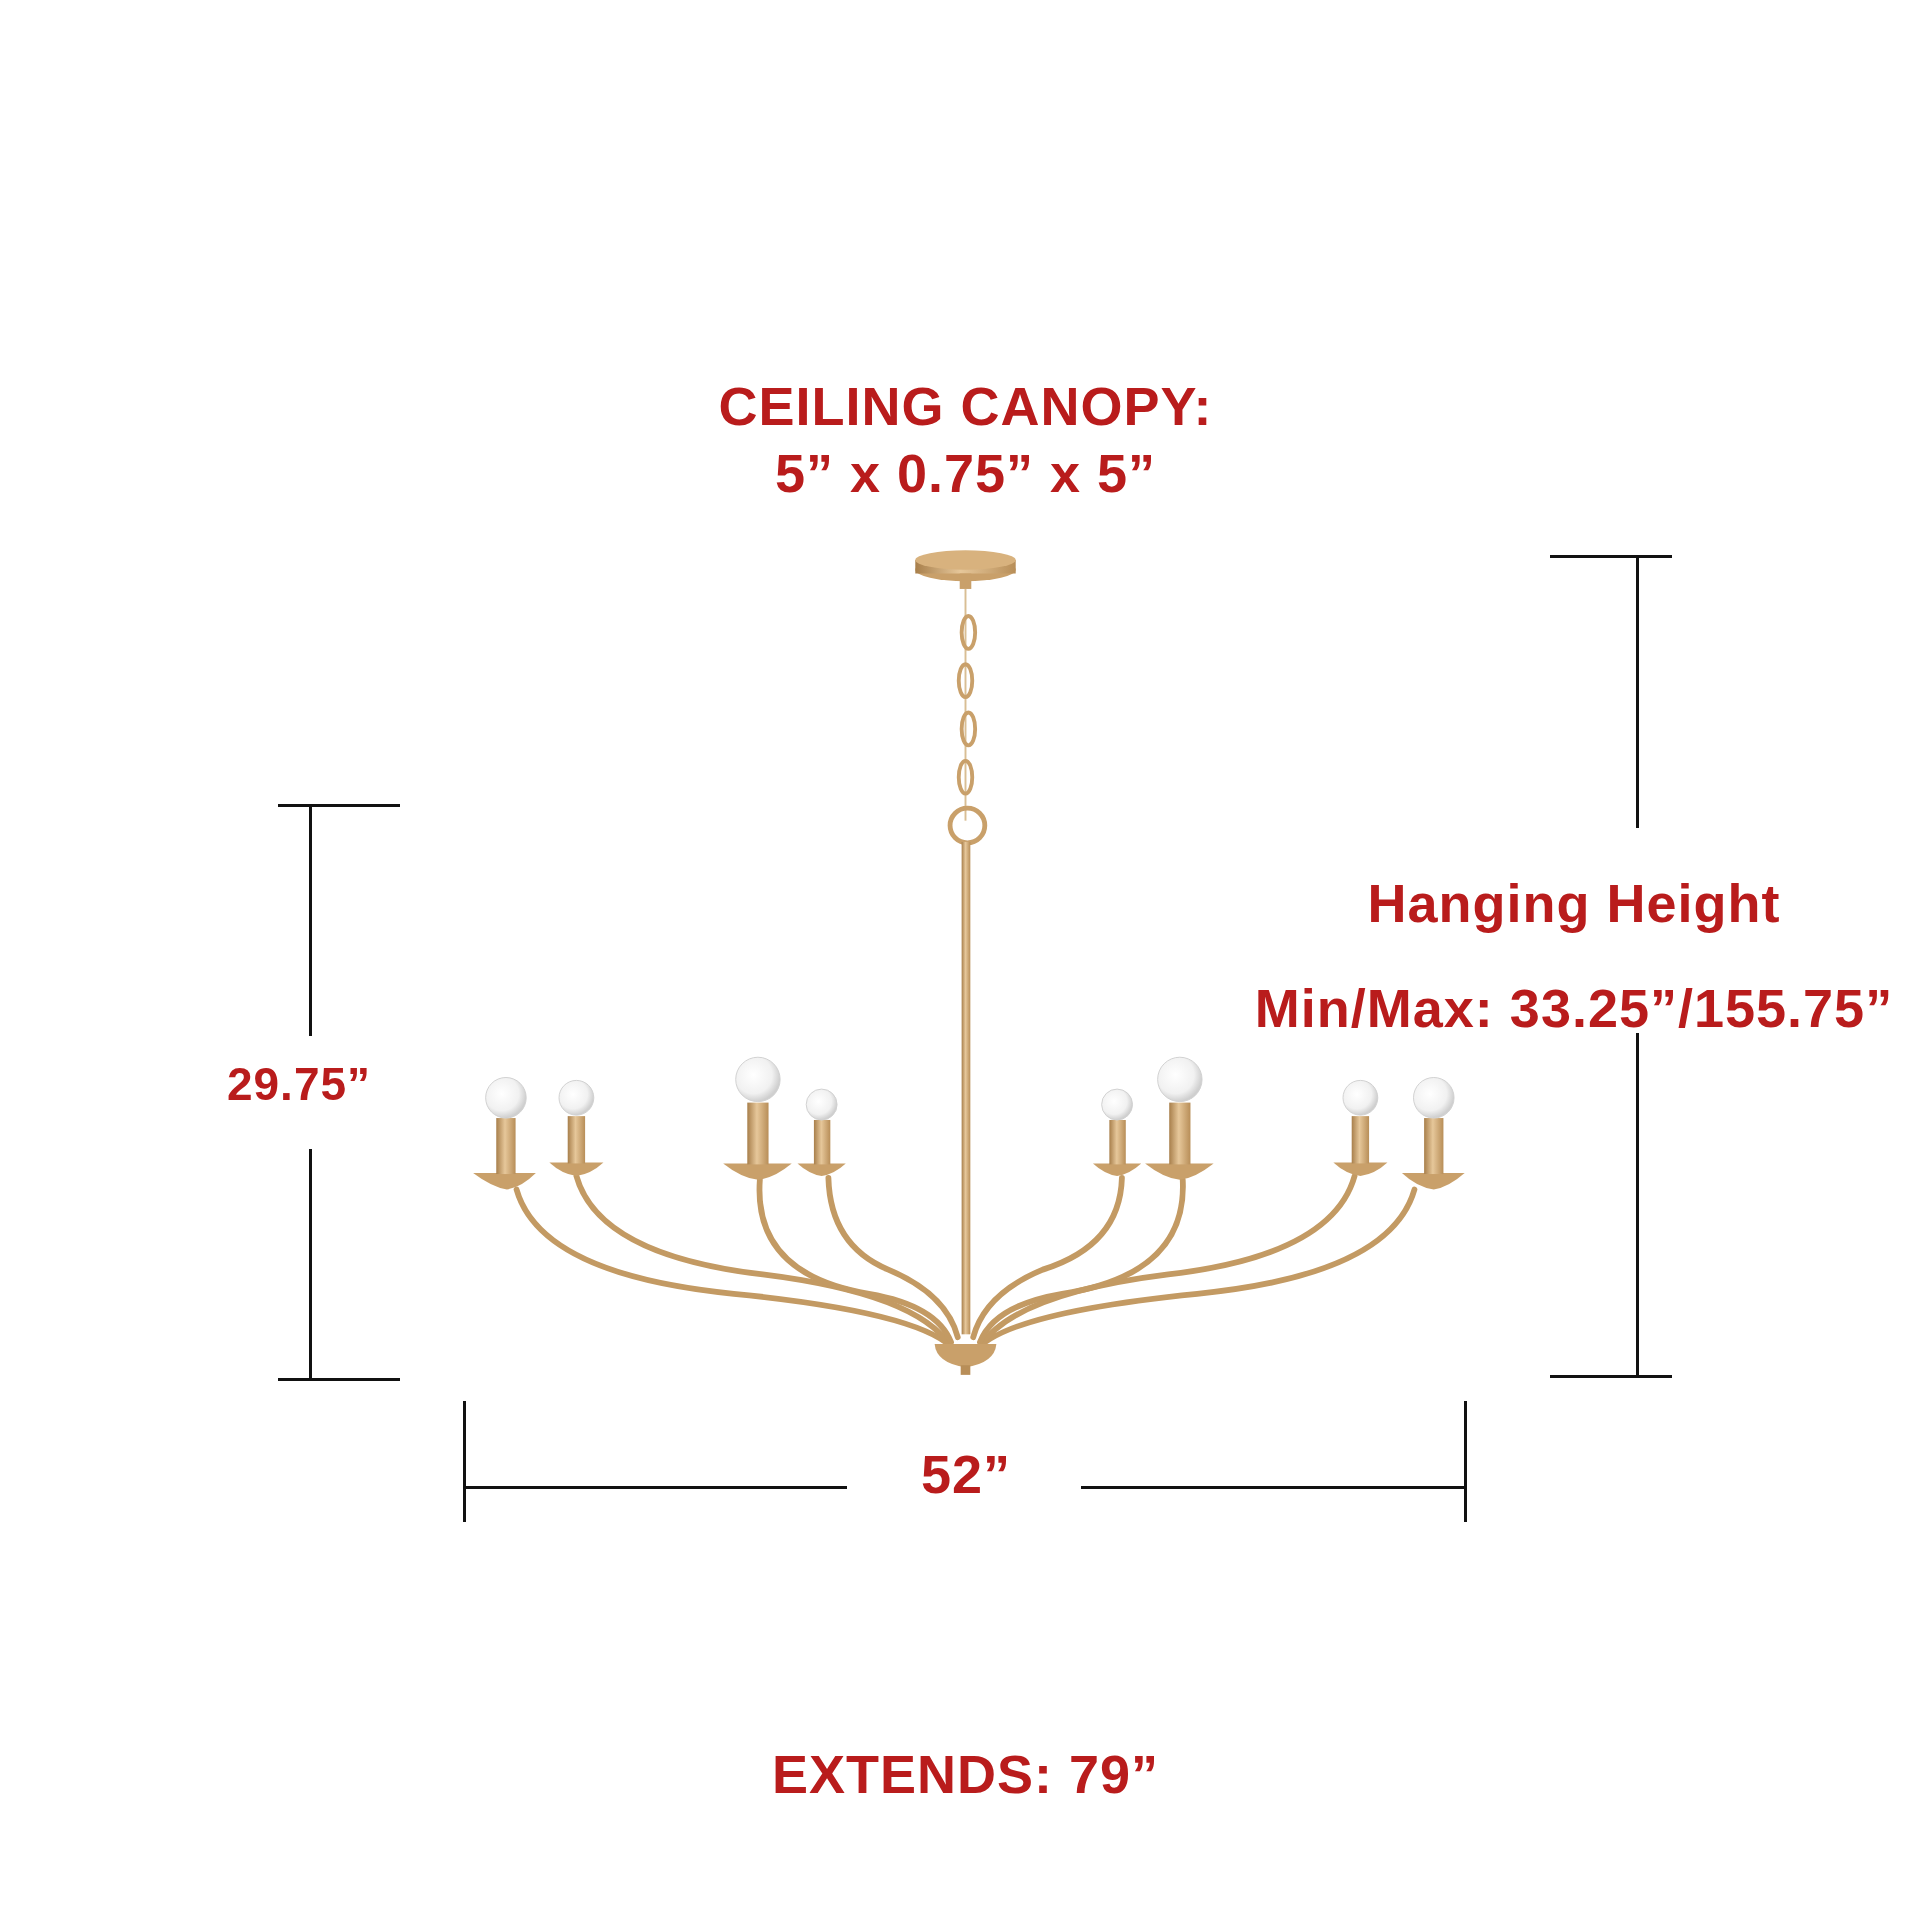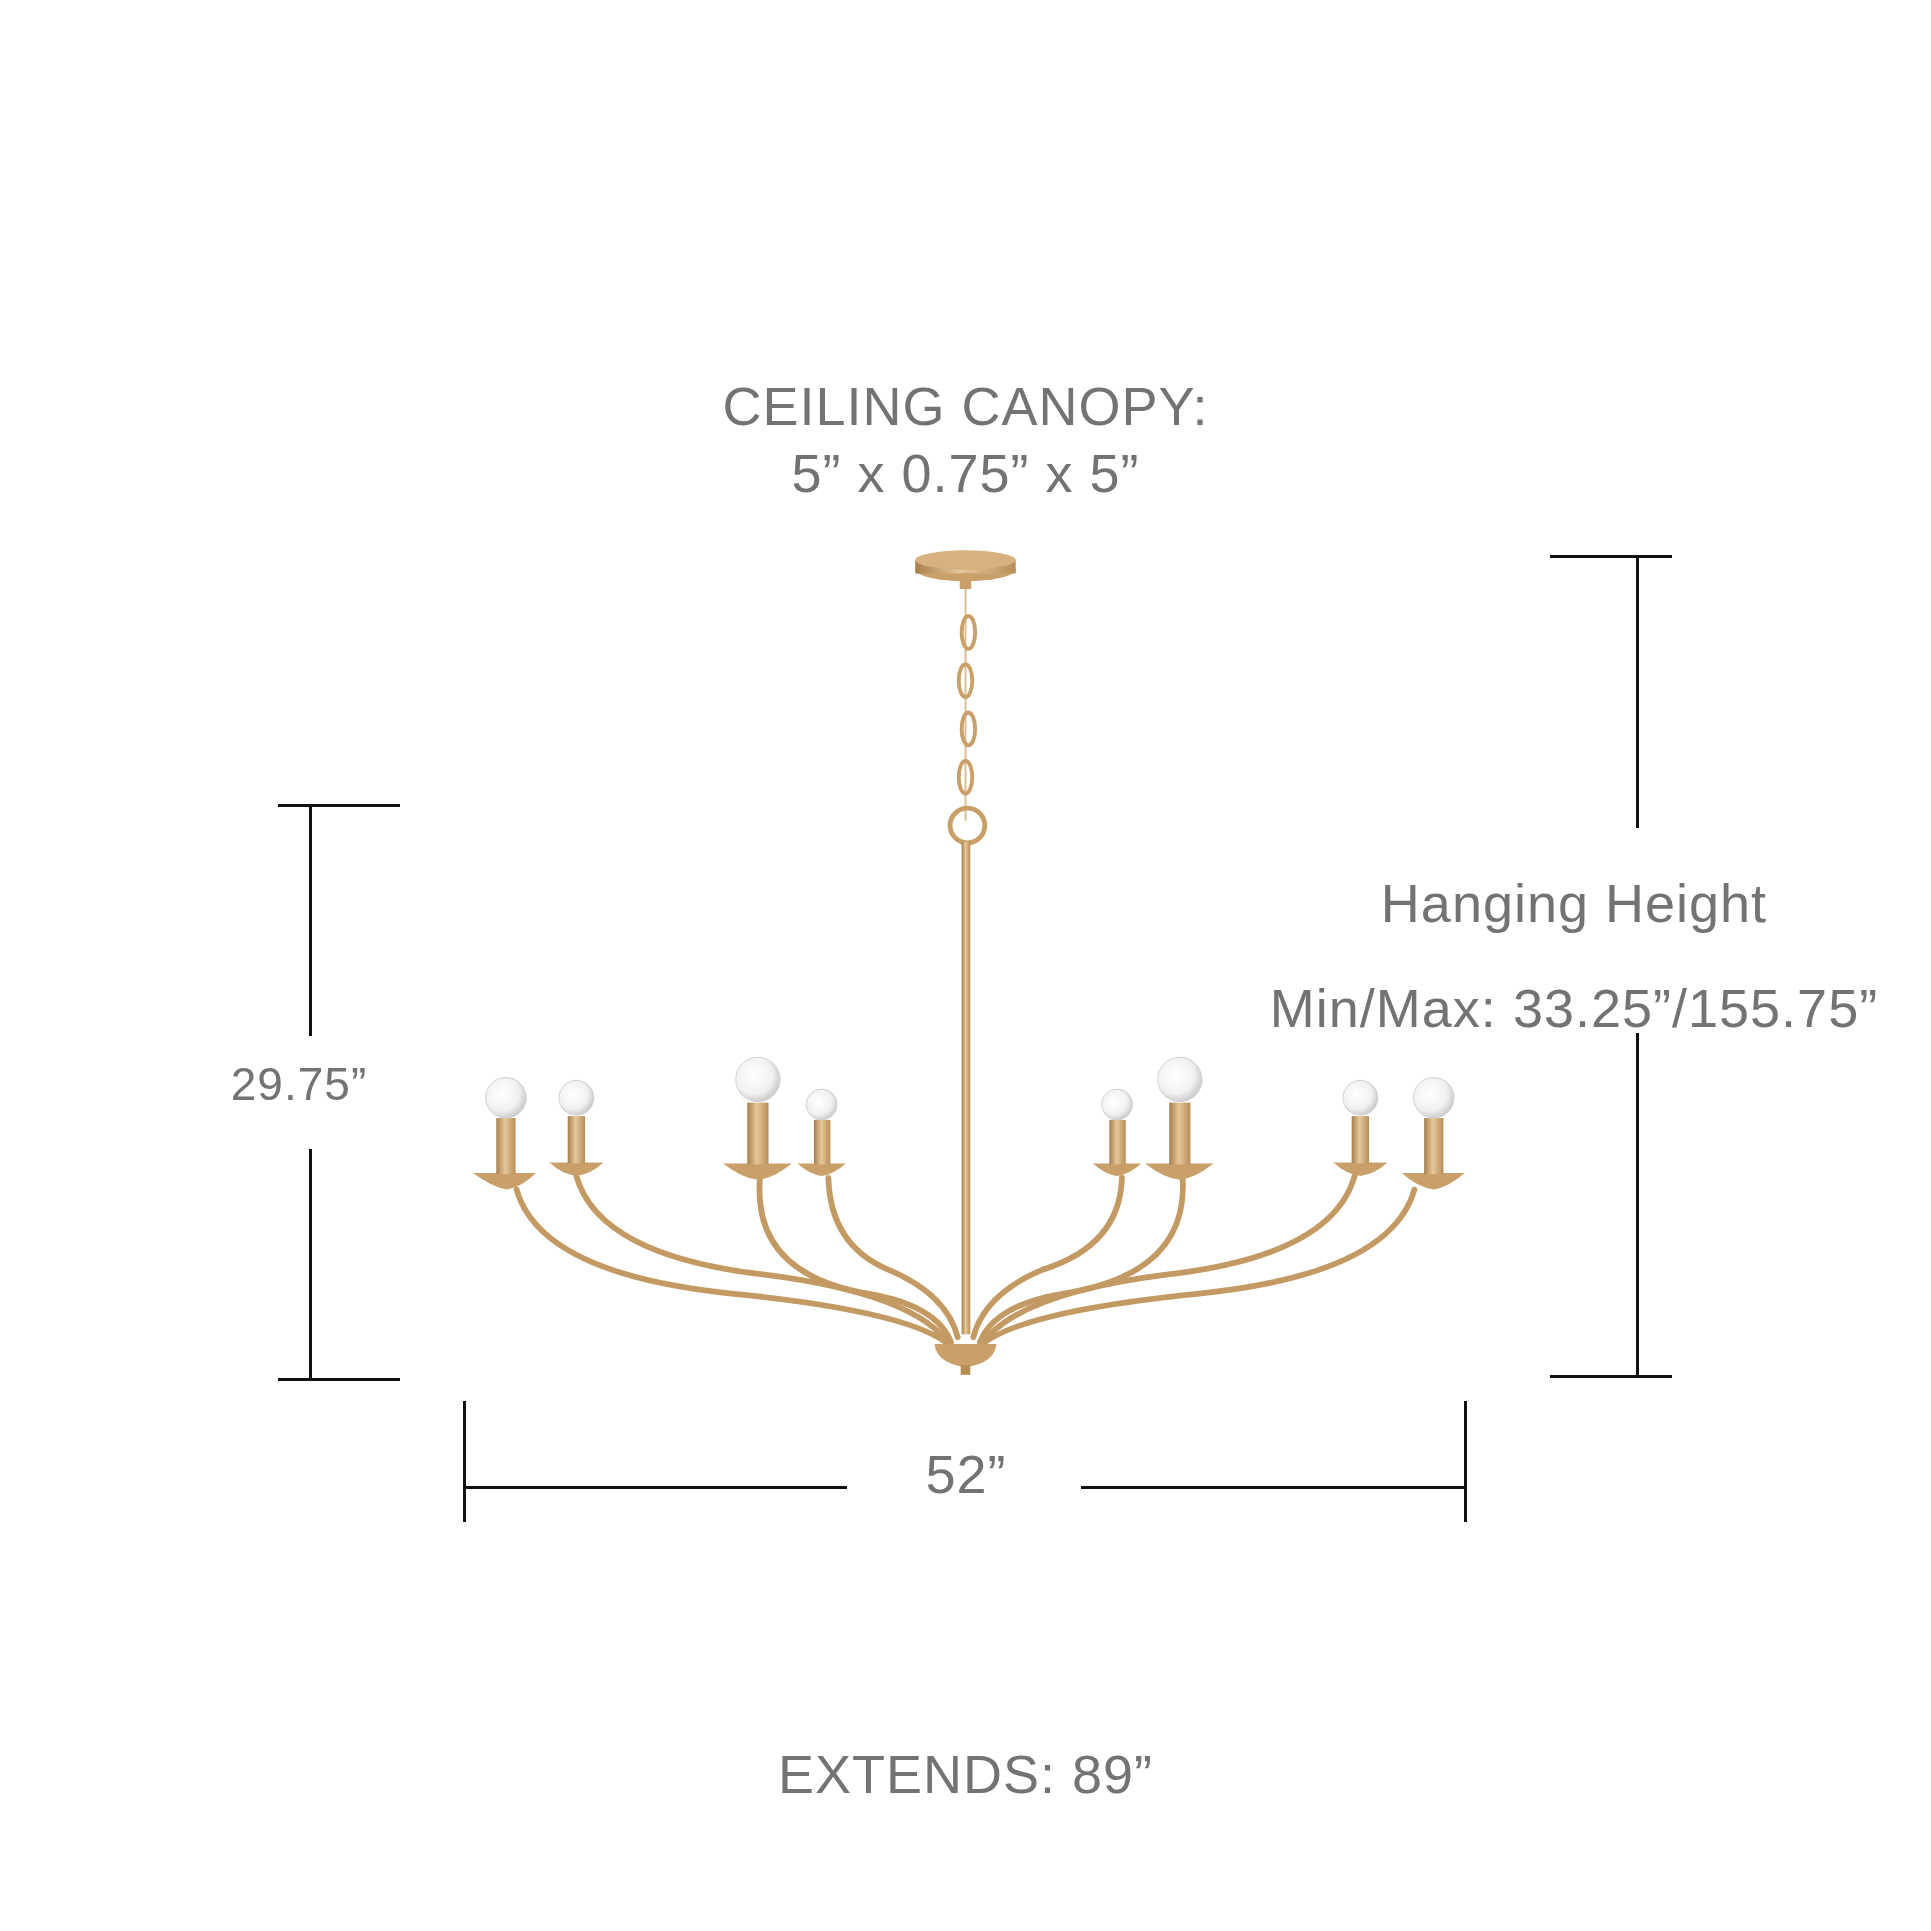--- a/index.html
+++ b/index.html
@@ -1,17 +1,17 @@
 <!DOCTYPE html>
 <html><head>
 <meta charset="utf-8">
 <style>
   html, body { margin: 0; padding: 0; background: #ffffff; }
   body { width: 1931px; height: 1931px; position: relative; overflow: hidden; font-family: "Liberation Sans", "DejaVu Sans", sans-serif; color: #111; }
-  .label { position: absolute; text-align: center; font-weight: 400; color: #737373; white-space: nowrap; letter-spacing: 1px; }
+  .label { position: absolute; text-align: center; font-weight: 700; color: #b91c1c; white-space: nowrap; letter-spacing: 1px; }
   .dim-line { position: absolute; background: #111; }
   svg.fixture { position: absolute; left: 0; top: 0; }
 </style>
 </head>
 <body>
 
 <div class="label" style="left:676px; top:375px; width:579px; font-size:54px;">CEILING CANOPY:</div>
 <div class="label" style="left:676px; top:442px; width:579px; font-size:54px;">5” x 0.75” x 5”</div>
 
 <div>
@@ -32,21 +32,21 @@
 </div>
 
 <div>
   <div class="dim-line" style="left:463px; top:1401px; width:2.9px; height:121px;"></div>
   <div class="dim-line" style="left:463px; top:1486px; width:384px; height:2.9px;"></div>
   <div class="label" style="left:850px; top:1443px; width:232px; font-size:54px;">52”</div>
   <div class="dim-line" style="left:1081px; top:1486px; width:384px; height:2.9px;"></div>
   <div class="dim-line" style="left:1464px; top:1401px; width:2.9px; height:121px;"></div>
 </div>
 
-<div class="label" style="left:676px; top:1743px; width:579px; font-size:54px;">EXTENDS: 89”</div>
+<div class="label" style="left:676px; top:1743px; width:579px; font-size:54px;">EXTENDS: 79”</div>
 
 <svg class="fixture" width="1931" height="1931" viewBox="0 0 2000 2000">
   <defs>
     <linearGradient id="brass" x1="0" x2="1" y1="0" y2="0">
       <stop offset="0" stop-color="#A87F4B"></stop>
       <stop offset="0.45" stop-color="#E6C79A"></stop>
       <stop offset="1" stop-color="#B88E58"></stop>
     </linearGradient>
     <radialGradient id="bulb" cx="0.4" cy="0.4" r="0.6">
       <stop offset="0" stop-color="#ffffff"></stop>

